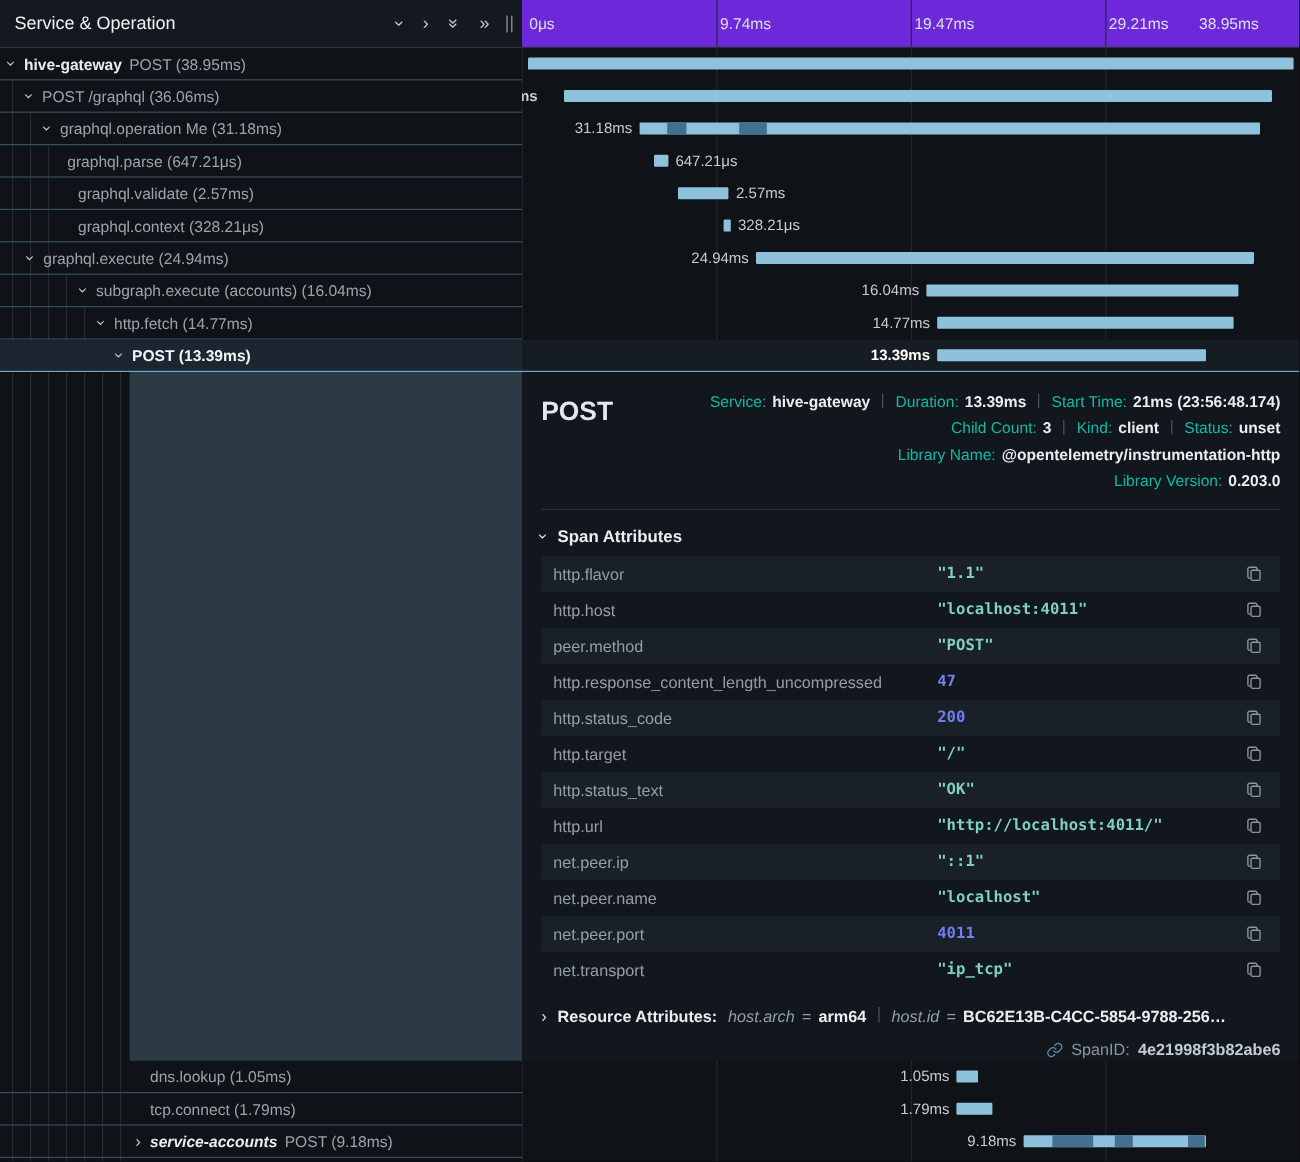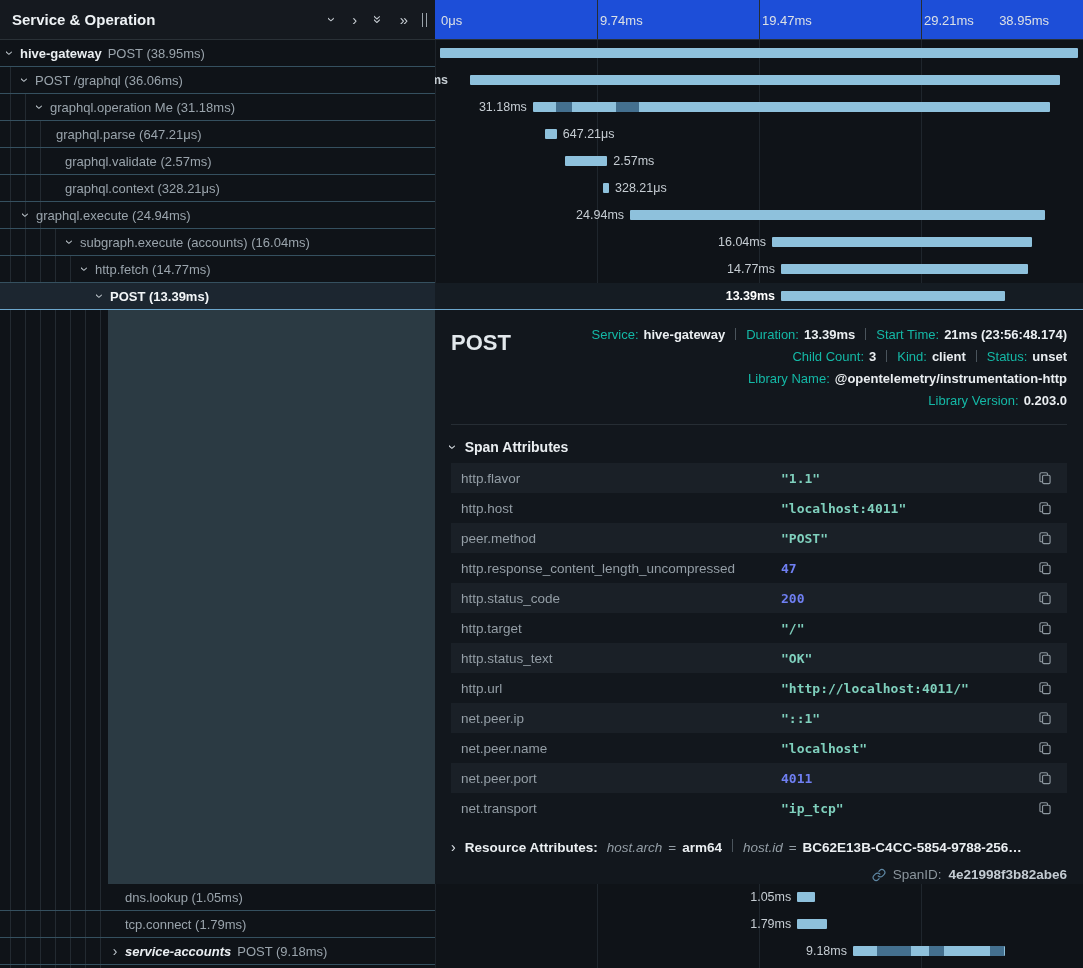--- a/index.html
+++ b/index.html
@@ -6,27 +6,27 @@
   html,body { background:#0a0d11; }
   .app {
     position:relative; width:1083px; height:968px; overflow:hidden;
     background:#0f1318; font-family:"Liberation Sans","DejaVu Sans",sans-serif;
     color:#cfd6dc;
   }
   
   .top { position:absolute; top:0; left:0; right:0; height:40px; display:flex; z-index:3; }
   .left-head { width:435px; background:#15191f; border-bottom:1px solid #2a3137;
     display:flex; align-items:center; padding:0 6px 0 12px; }
-  .lh-title { flex:1; font-size:15px; font-weight:700; color:#eef2f5; }
+  .lh-title { flex:1; font-size:15px; font-weight:400; color:#eef2f5; }
   .head-icons { display:flex; align-items:center; gap:17px; color:#c8ced4; font-size:15px; margin-right:12px; }
   .hicon { cursor:pointer; line-height:1; display:inline-block; }
   .rot { transform:rotate(90deg); display:inline-block; }
   .resizer { display:flex; gap:3px; align-items:center; cursor:col-resize; padding:4px 2px; }
   .resizer i { display:block; width:1px; height:14px; background:#9aa2aa; }
-  .tl-head { flex:1; position:relative; background:#1d4ed8; border-bottom:1px solid #2a3137;text-decoration:underline; }
+  .tl-head { flex:1; position:relative; background:#6d28d9; border-bottom:1px solid #2a3137;text-decoration:underline; }
   .tick { position:absolute; top:50%; transform:translateY(-50%); font-size:13px; color:#dbe0e5; white-space:nowrap; }
   .tick.t0 { left:6px; } .tick.t1 { left:25%; margin-left:3px; } .tick.t2 { left:50%; margin-left:3px; }
   .tick.t3 { left:75%; margin-left:3px; } .tick.t4 { right:34px; }
   .tl-head .vg { position:absolute; top:0; bottom:0; width:1px; background:#262d34; }
   
   .vgrid { position:absolute; width:1px; background:#1f262d; z-index:0; }
   .guide { position:absolute; width:1px; background:#232a31; z-index:0; }
   .panel-div { position:absolute; left:435px; top:40px; bottom:0; width:1px; background:#1d232a; z-index:0; }
   
   .rows { position:absolute; left:0; width:100%; z-index:1; }

